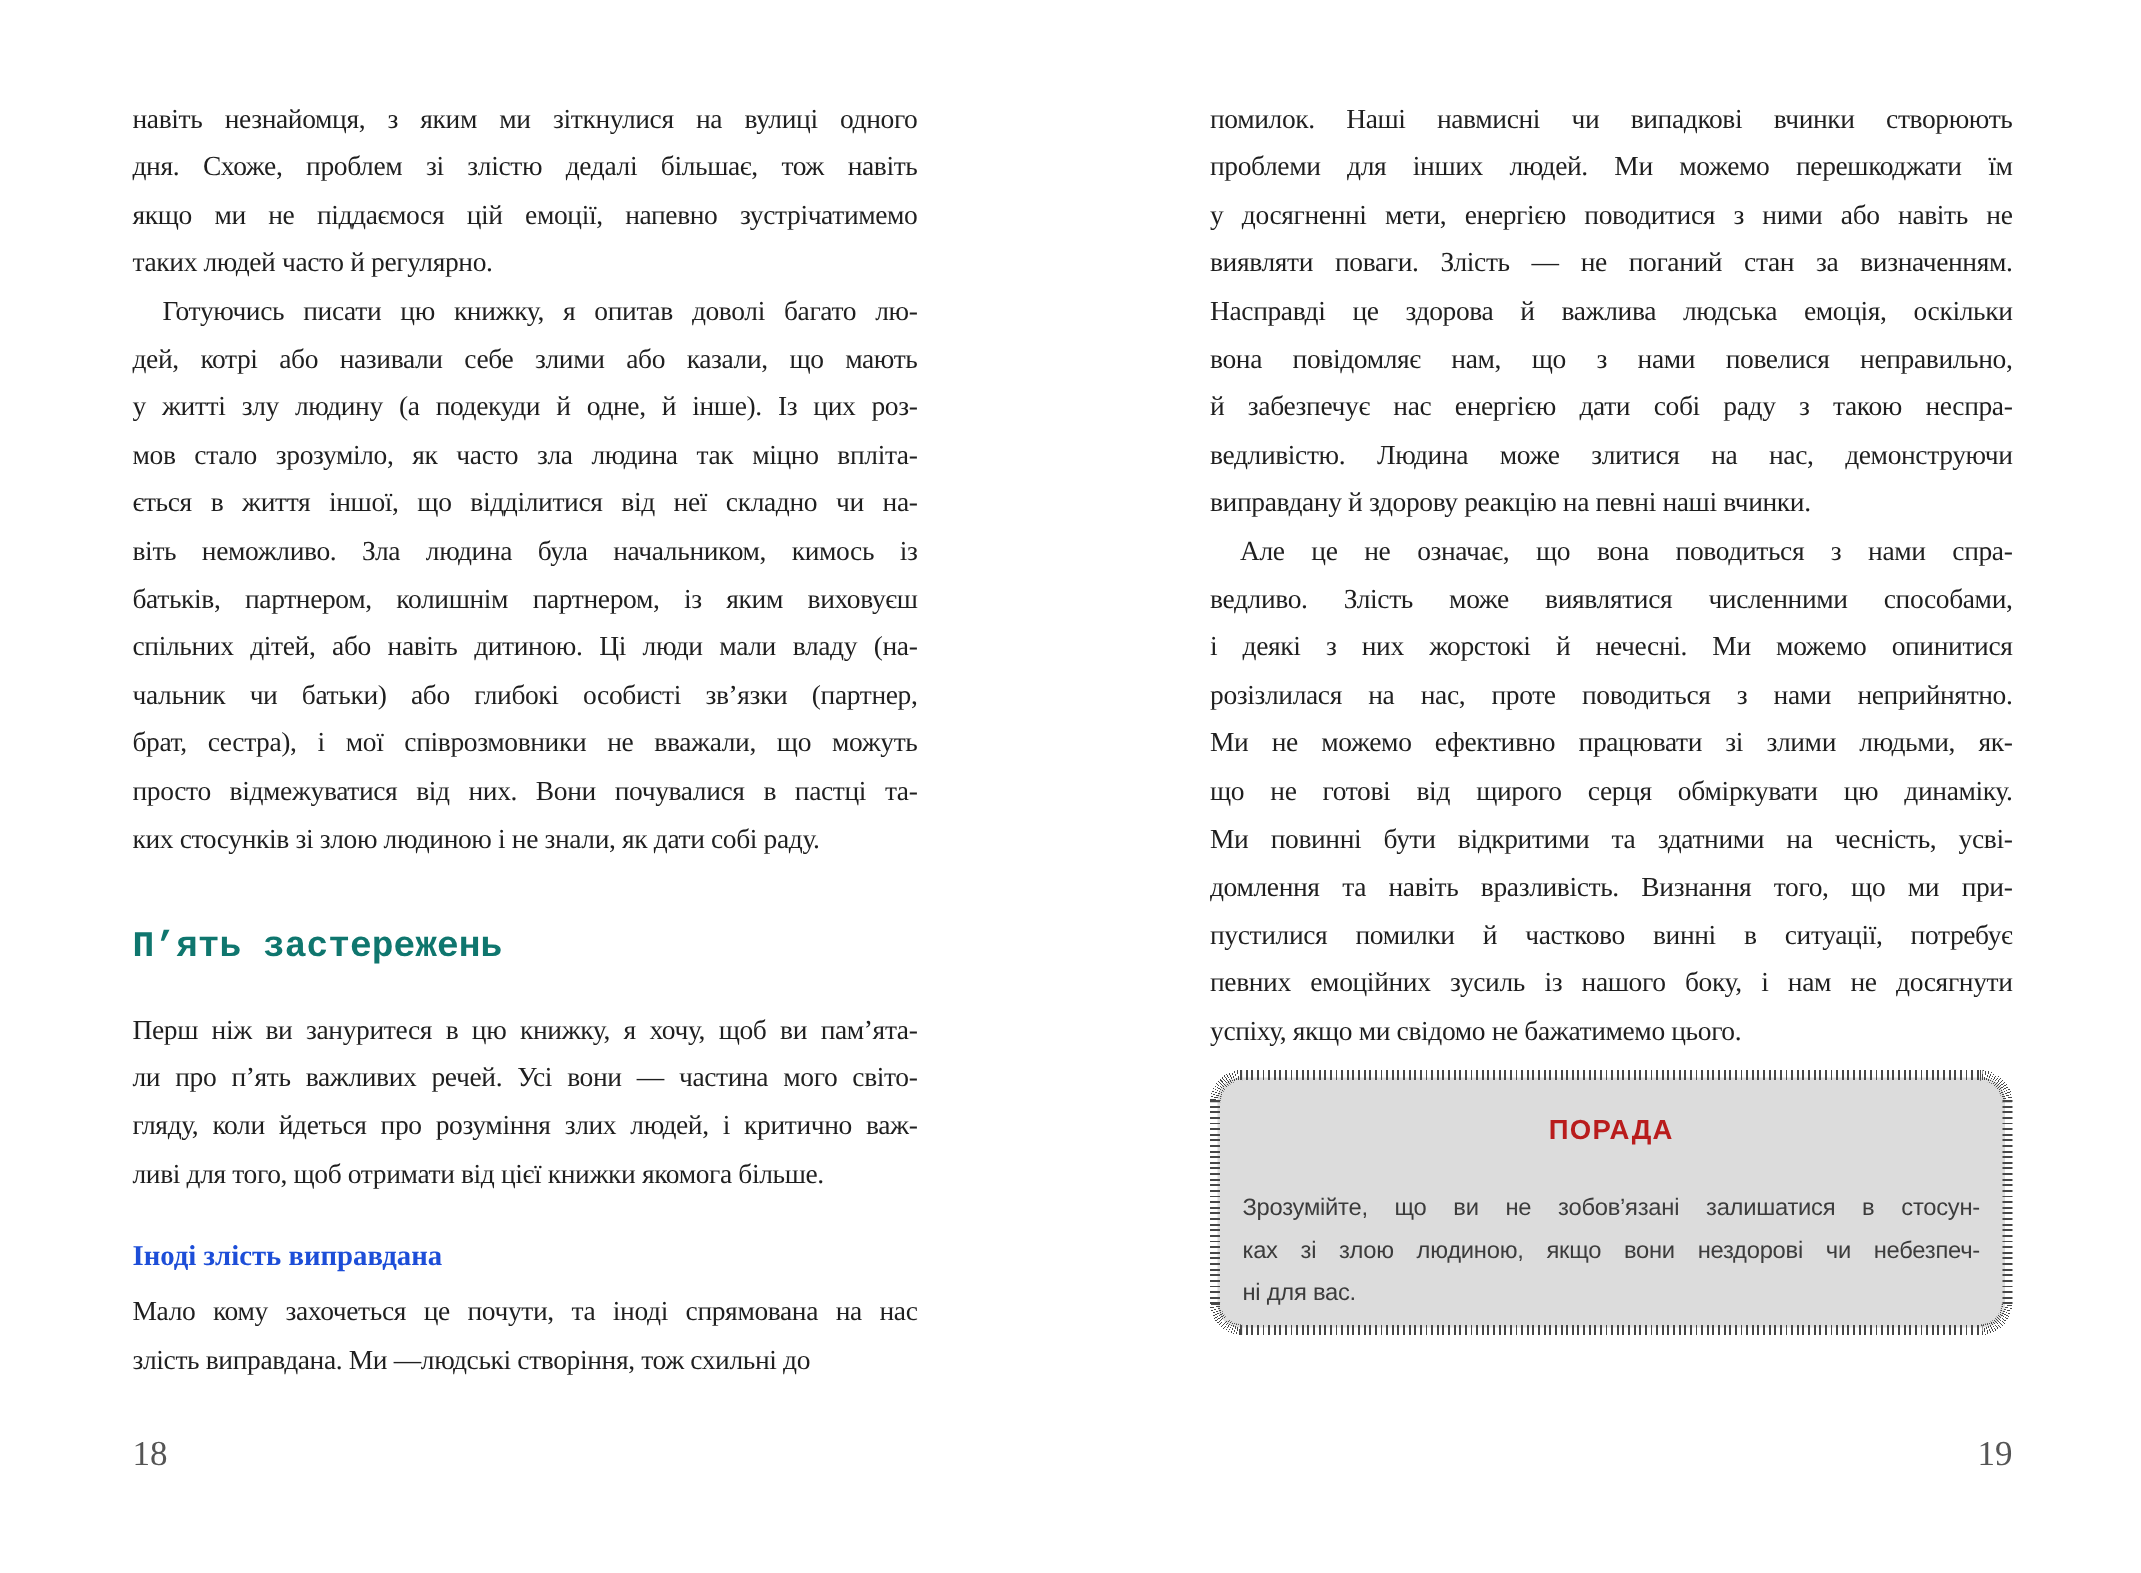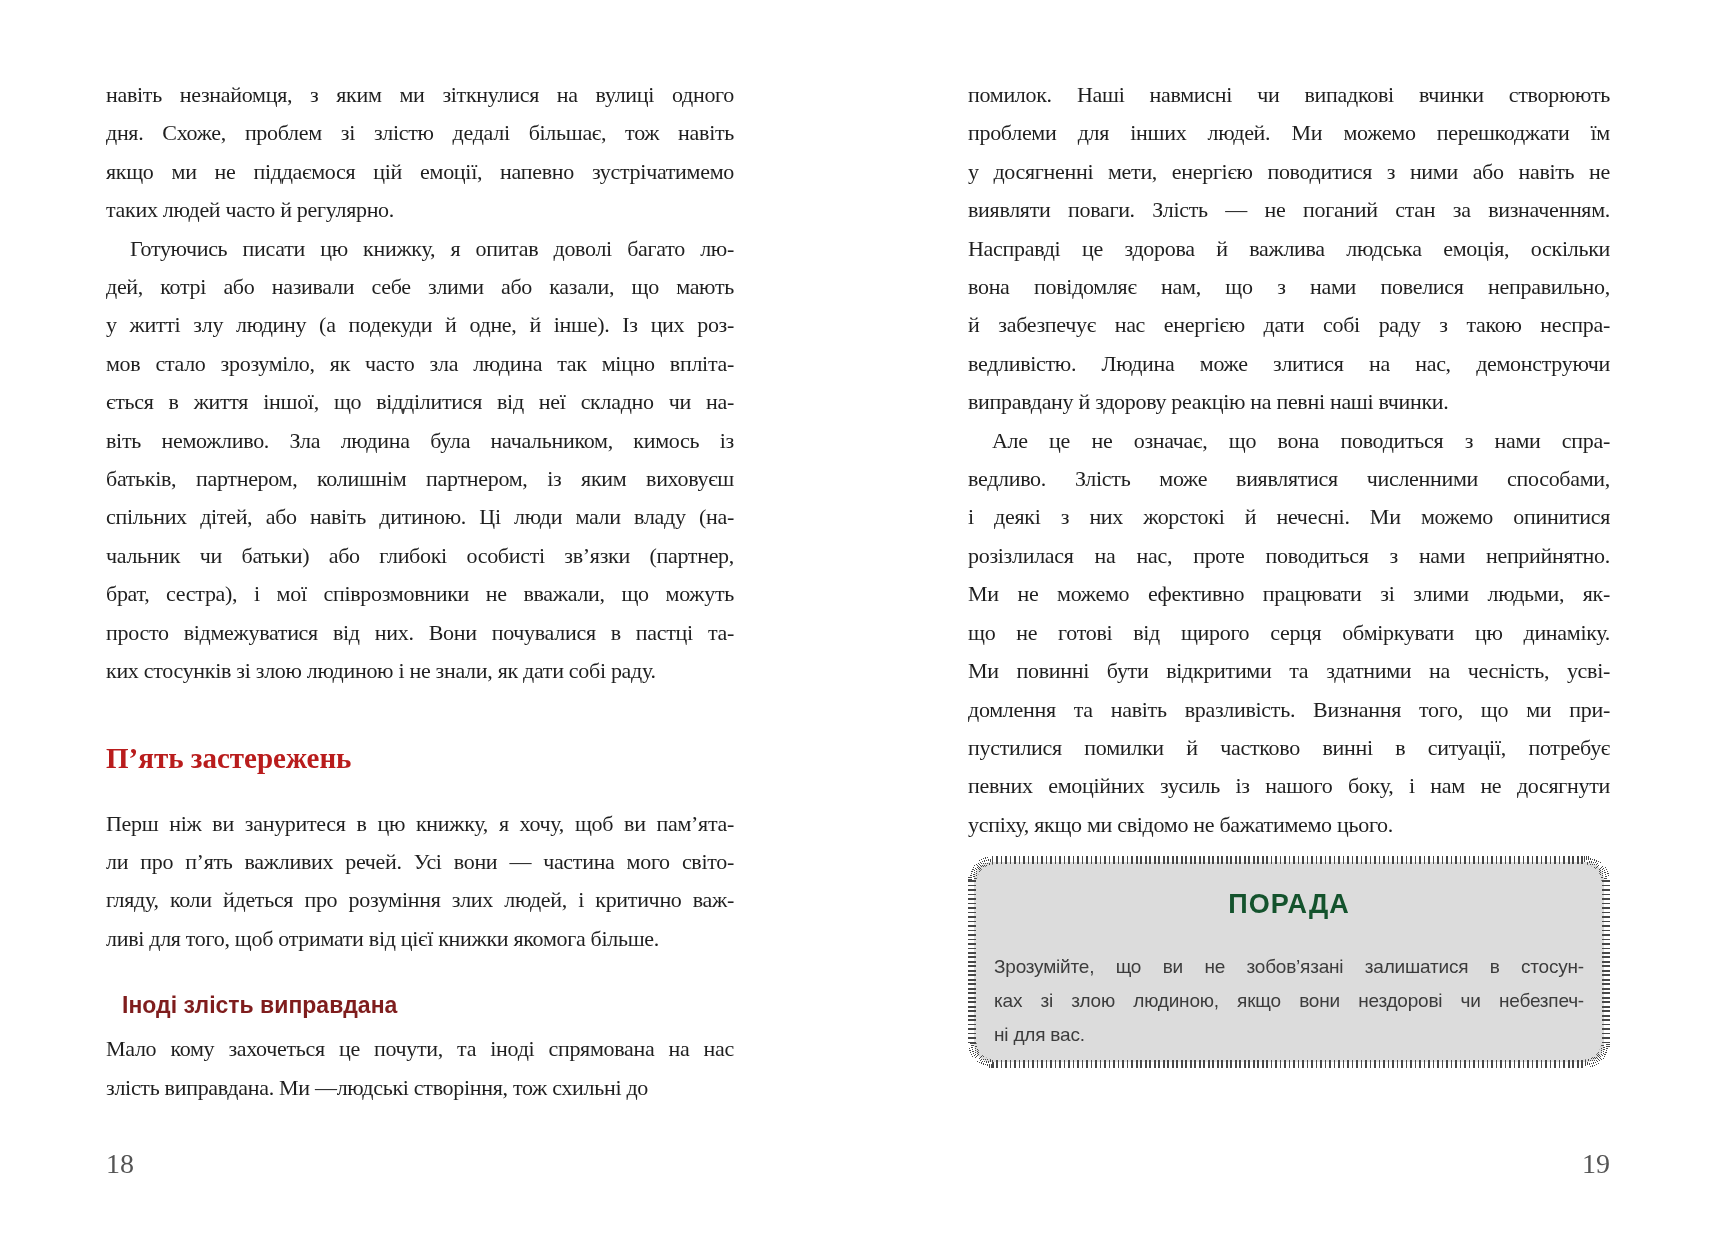--- a/index.html
+++ b/index.html
@@ -23,33 +23,33 @@
     letter-spacing: -0.3px;
     text-align: justify;
     text-align-last: justify;
     white-space: normal;
   }
   .para .line:last-of-type { text-align-last: left; }
   .para.indent .line:first-of-type { text-indent: 24px; }
 
   h2.section-heading {
     margin: 46px 0 26px 0;
-    font-family: Liberation Serif, serif;
+    font-family: Liberation Mono, monospace;
     font-weight: bold;
     font-size: 29px;
     line-height: 42px;
-    color: #b91c1c;
+    color: #0f766e;
   }
   h3.sub-heading {
-    margin: 30px 0 8px 16px;
-    font-family: Liberation Sans, sans-serif;
+    margin: 30px 0 8px 0;
+    font-family: Liberation Serif, serif;
     font-weight: bold;
     font-size: 23px;
     line-height: 34px;
-    color: #7f1d1d;
+    color: #1d4ed8;
   }
 
   
   .tip-box {
     position: relative;
     margin-top: 12px;
     height: 212px;
   }
   .tip-panel {
     position: absolute;
@@ -85,25 +85,25 @@
             mask: radial-gradient(26px circle at 100% 0%, transparent 0 17px, #000 18px 26px, transparent 26px); }
   .corner.br { bottom: 0; right: 0;
     background: repeating-conic-gradient(at 0% 0%, #474747 0 1.4deg, transparent 1.4deg 5deg);
     -webkit-mask: radial-gradient(26px circle at 0% 0%, transparent 0 17px, #000 18px 26px, transparent 26px);
             mask: radial-gradient(26px circle at 0% 0%, transparent 0 17px, #000 18px 26px, transparent 26px); }
 
   .tip-content { position: relative; padding: 30px 26px 0 26px; }
   .tip-title {
     font-family: "Liberation Sans", sans-serif;
     font-weight: bold;
-    font-size: 27px;
+    font-size: 22px;
     line-height: 36px;
     letter-spacing: 1px;
     text-align: center;
-    color: #14532d;
+    color: #b91c1c;
   }
   .tip-lines { margin-top: 28px; }
   .tip-lines .line {
     font-family: "Liberation Sans", sans-serif;
     font-size: 19px;
     line-height: 34px;
     letter-spacing: -0.2px;
     color: #3c3c3c;
   }
 

